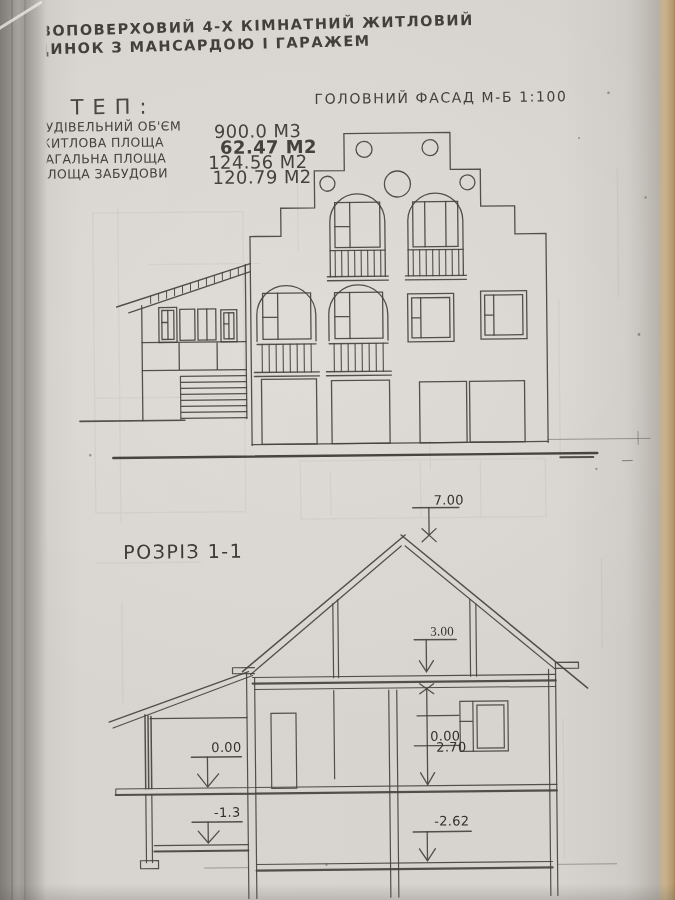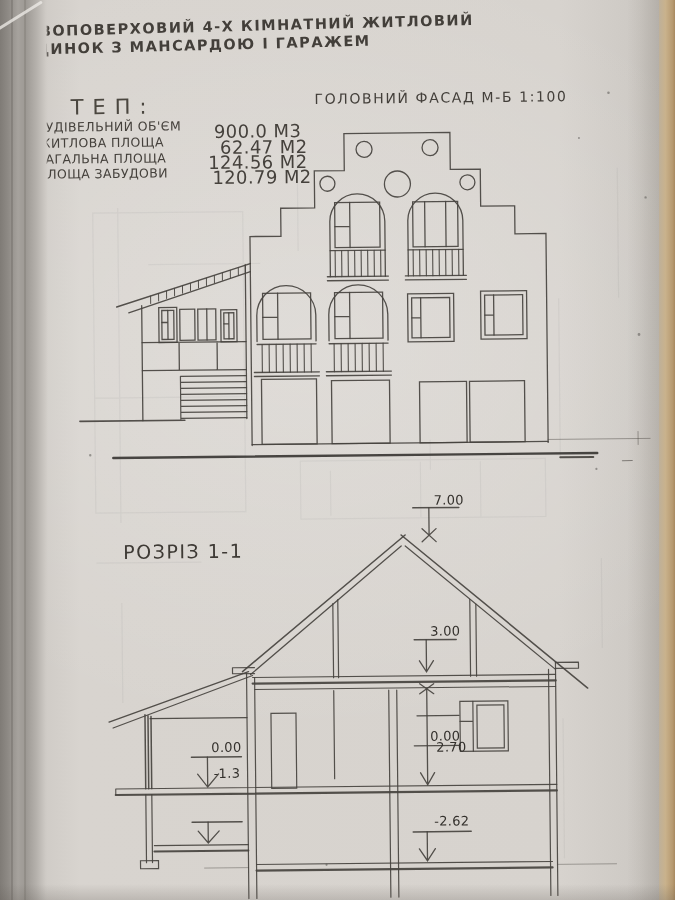--- a/index.html
+++ b/index.html
@@ -239,35 +239,35 @@
       </g>
     </svg>
 
     <div class="txt title1">ВОПОВЕРХОВИЙ 4-Х КІМНАТНИЙ ЖИТЛОВИЙ</div>
     <div class="txt title2">ДИНОК З МАНСАРДОЮ І ГАРАЖЕМ</div>
 
     <div class="txt tep-head">ТЕП:</div>
     <div class="txt tep-label" style="left:40px;top:116px;">БУДІВЕЛЬНИЙ ОБ'ЄМ</div>
     <div class="txt tep-value" style="left:217px;top:119px;">900.0 М3</div>
     <div class="txt tep-label" style="left:40px;top:132px;">ЖИТЛОВА ПЛОЩА</div>
-    <div class="txt tep-value" style="left:223px;top:135px;">62.47 М2</div>
+    <div class="txt tep-value" style="left:223px;top:135px;font-weight:bold;">62.47 М2</div>
     <div class="txt tep-label" style="left:40px;top:148px;">ЗАГАЛЬНА ПЛОЩА</div>
     <div class="txt tep-value" style="left:211px;top:150px;">124.56 М2</div>
     <div class="txt tep-label" style="left:40px;top:163px;">ПЛОЩА ЗАБУДОВИ</div>
     <div class="txt tep-value" style="left:215px;top:165px;">120.79 М2</div>
 
     <div class="txt fasad">ГОЛОВНИЙ ФАСАД М-Б 1:100</div>
     <div class="txt sect">РОЗРІЗ 1-1</div>
 
     <div class="txt mark" style="left:433px;top:493px;">7.00</div>
-    <div class="txt mark" style="left:428px;top:624px;">3.00</div>
+    <div class="txt mark" style="left:428px;top:624px;font-family:Liberation Serif, serif;">3.00</div>
     <div class="txt mark" style="left:433px;top:740px;">2.70</div>
     <div class="txt mark" style="left:427px;top:729px;">0.00</div>
     <div class="txt mark" style="left:208px;top:738px;">0.00</div>
-    <div class="txt mark" style="left:210px;top:764px;">-1.3</div>
+    <div class="txt mark" style="left:210px;top:803px;">-1.3</div>
     <div class="txt mark" style="left:430px;top:814px;">-2.62</div>
   </div>
 
   <div class="curl">
     <div class="curl-line1"></div>
     <div class="curl-line2"></div>
   </div>
   <div class="corner-scratch"></div>
   <div class="redge-shadow"></div>
   <div class="redge"></div>

